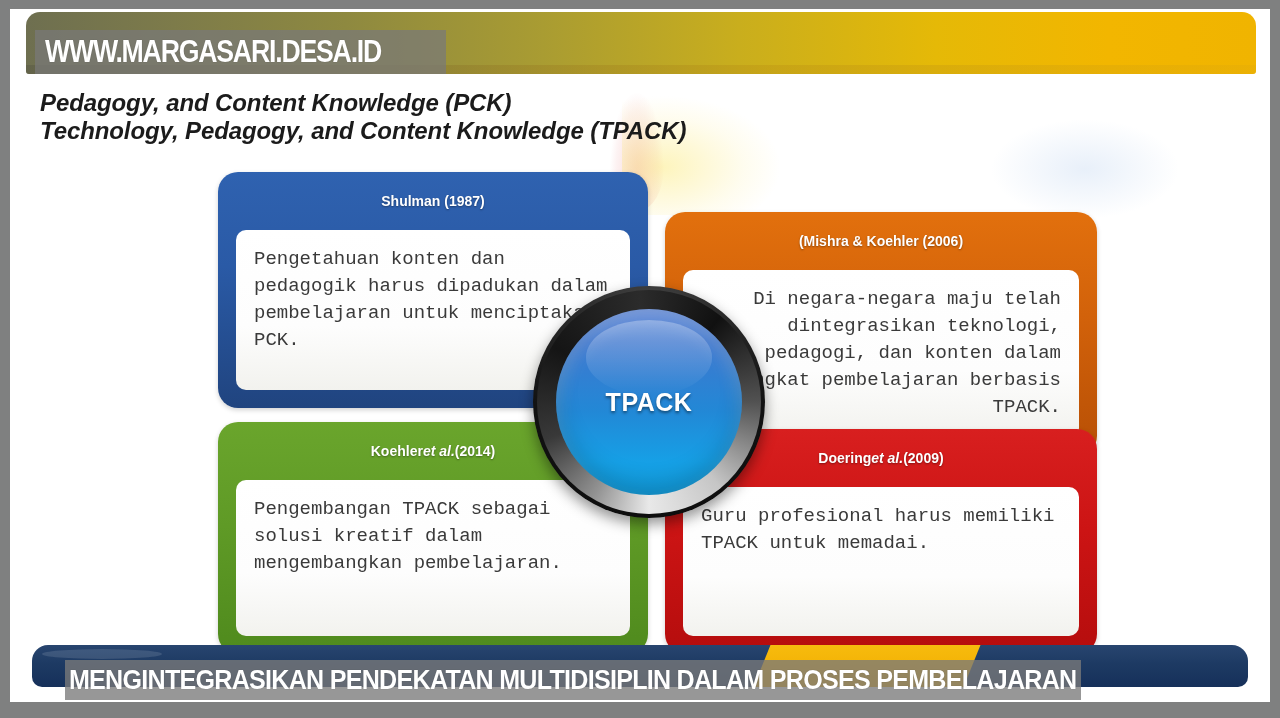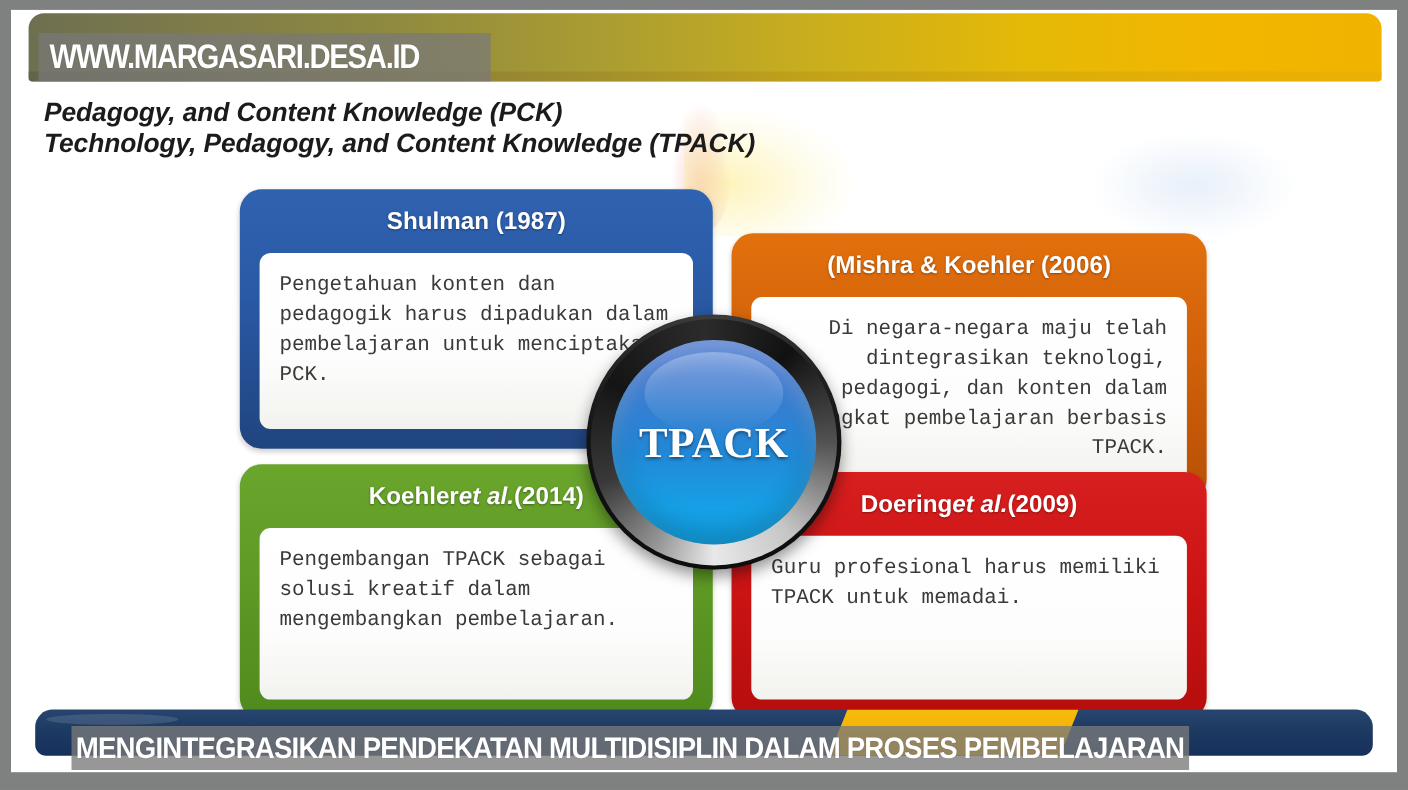--- a/index.html
+++ b/index.html
@@ -139,21 +139,21 @@
   .card .card-title {
     position: absolute;
     left: 0; right: 0;
     top: 0;
     height: 58px;
     display: flex;
     align-items: center;
     justify-content: center;
     font-family: "Liberation Sans", sans-serif;
     font-weight: 700;
-    font-size: 22px;
+    font-size: 14px;
     color: #ffffff;
     text-shadow: 0 1px 2px rgba(0,0,0,0.38);
     white-space: nowrap;
     padding: 0 14px;
   }
   .card .card-title i { font-style: italic; }
   .card .card-body {
     position: absolute;
     left: 18px;
     right: 18px;
@@ -235,23 +235,23 @@
     position: absolute;
     left: 16%; top: 6%;
     width: 68%; height: 40%;
     border-radius: 50%;
     background: linear-gradient(180deg, rgba(255,255,255,0.30), rgba(255,255,255,0));
     pointer-events: none;
   }
   #tpack-label {
     position: relative;
     z-index: 2;
-    font-family: Liberation Serif, serif;
-    font-weight: 700;
-    font-size: 39px;
+    font-family: Liberation Sans, sans-serif;
+    font-weight: 700;
+    font-size: 25px;
     letter-spacing: 0.5px;
     color: #ffffff;
     text-shadow: 0 2px 3px rgba(0,0,0,0.45);
   }
 
   
   #footer-band {
     position: absolute;
     left: 22px;
     top: 636px;

